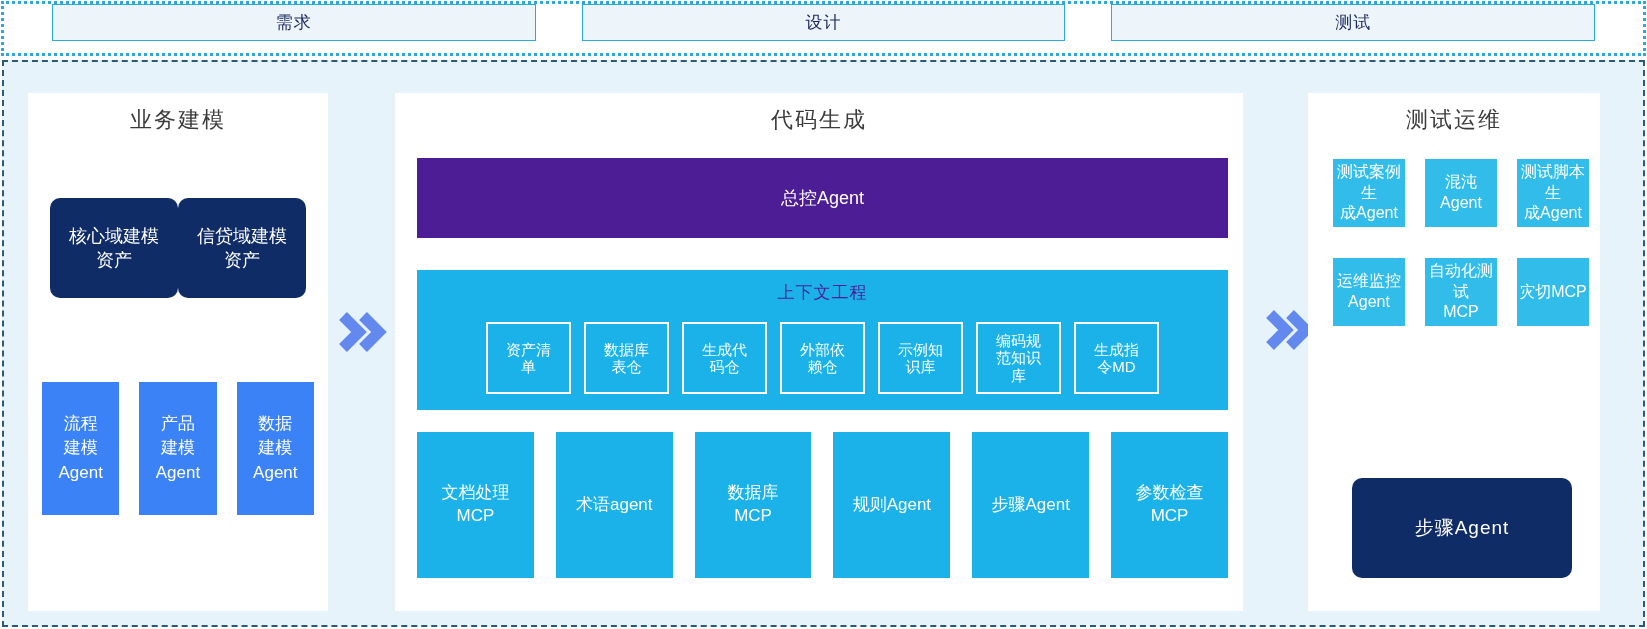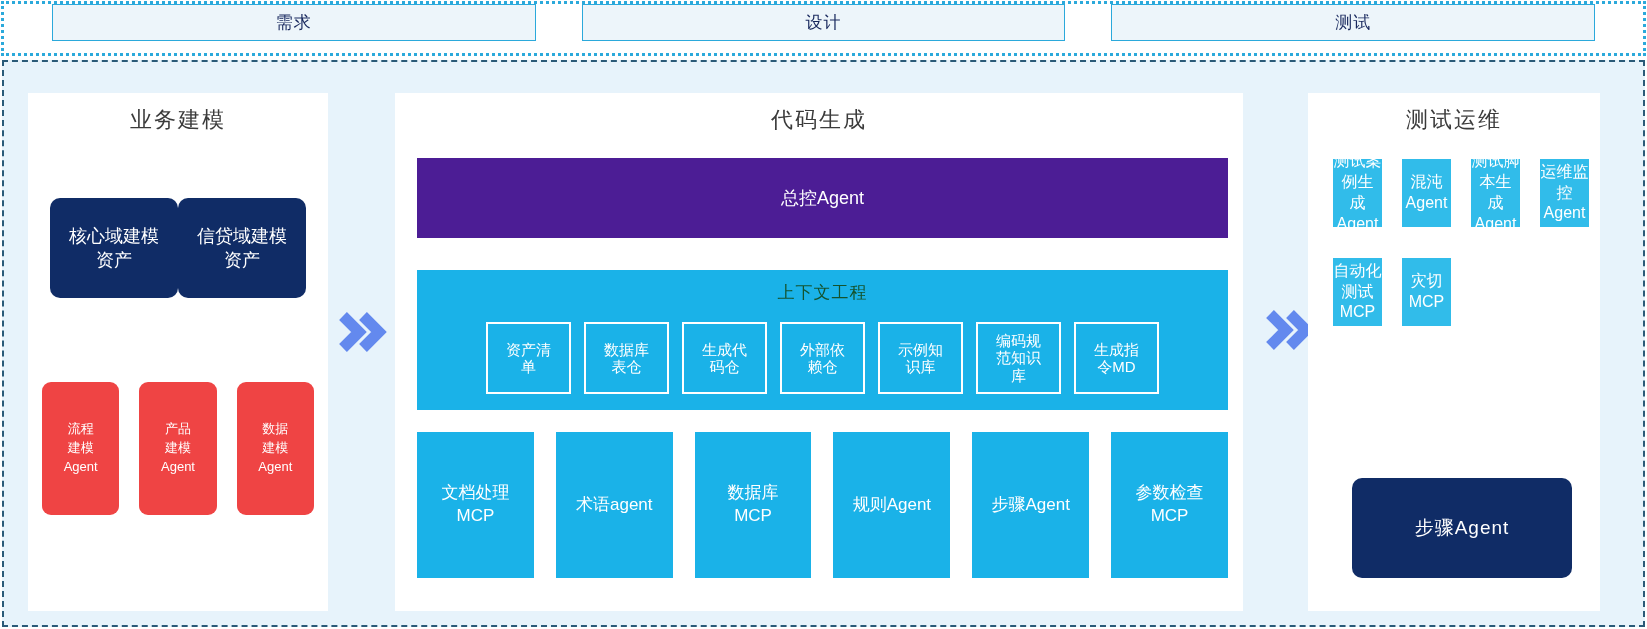--- a/index.html
+++ b/index.html
@@ -46,52 +46,52 @@
     display: flex; 
   }
   .navy-box {
     flex: 1; background: #102C66; border-radius: 10px;
     font-size: 18px; line-height: 1.35;
   }
   .agent-row {
     position: absolute; top: 289px; left: 14px; right: 14px; height: 133px;
     display: flex; gap: 20px;
   }
-  .agent-box { flex: 1; background: #ef4444; font-size: 13px; line-height: 1.45; border-radius: 9px; }
+  .agent-box { flex: 1; background: #3b82f6; font-size: 17px; line-height: 1.45; }
 
   
   .master-bar {
     position: absolute; top: 65px; left: 22px; right: 15px; height: 80px;
     background: #4c1d95; font-size: 18px;
   }
   .context-box {
     position: absolute; top: 177px; left: 22px; right: 15px; height: 140px;
     background: #1AB2E8;
   }
   .context-title {
-    text-align: center; color: #14532d; font-size: 17px; padding-top: 11px;
+    text-align: center; color: #4c1d95; font-size: 17px; padding-top: 11px;
     letter-spacing: 1px;
   }
   .context-items {
     position: absolute; top: 52px; left: 0; right: 0; height: 72px;
     display: flex; justify-content: center; gap: 13px;
   }
   .context-item {
     width: 85px; border: 2px solid #ffffff; font-size: 15px; line-height: 1.15;
   }
   .tools-row {
     position: absolute; top: 339px; left: 22px; right: 15px; height: 146px;
     display: flex; gap: 22px;
   }
   .tool-box { flex: 1; background: #1AB2E8; font-size: 17px; line-height: 1.35; }
 
   
   .ops-grid {
     position: absolute; top: 66px; left: 25px; right: 11px;
-    display: grid; grid-template-columns: 1fr 1fr 1fr 1fr; column-gap: 20px; row-gap: 31px;
+    display: grid; grid-template-columns: 1fr 1fr 1fr; column-gap: 20px; row-gap: 31px;
   }
   .ops-box { height: 68px; background: #31BCEA; font-size: 16px; line-height: 1.3; }
   .platform-box {
     position: absolute; top: 385px; left: 44px; right: 28px; height: 100px;
     background: #102C66; border-radius: 10px; font-size: 19px; letter-spacing: 1px;
   }
 
   
   .chevron { position: absolute; width: 52px; height: 40px; }
   .chevron-left  { left: 332px;  top: 250px; }

